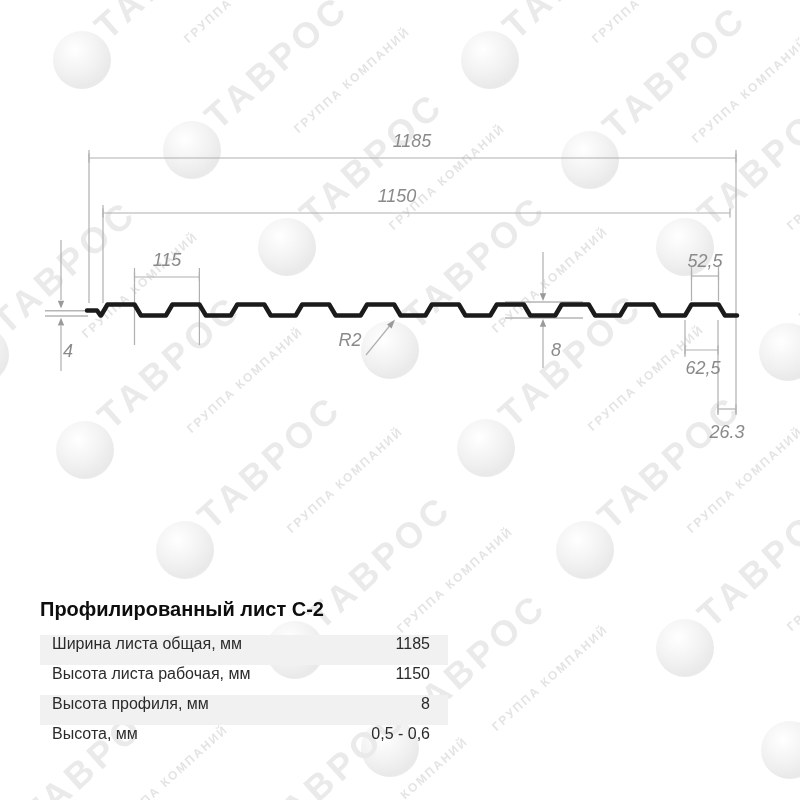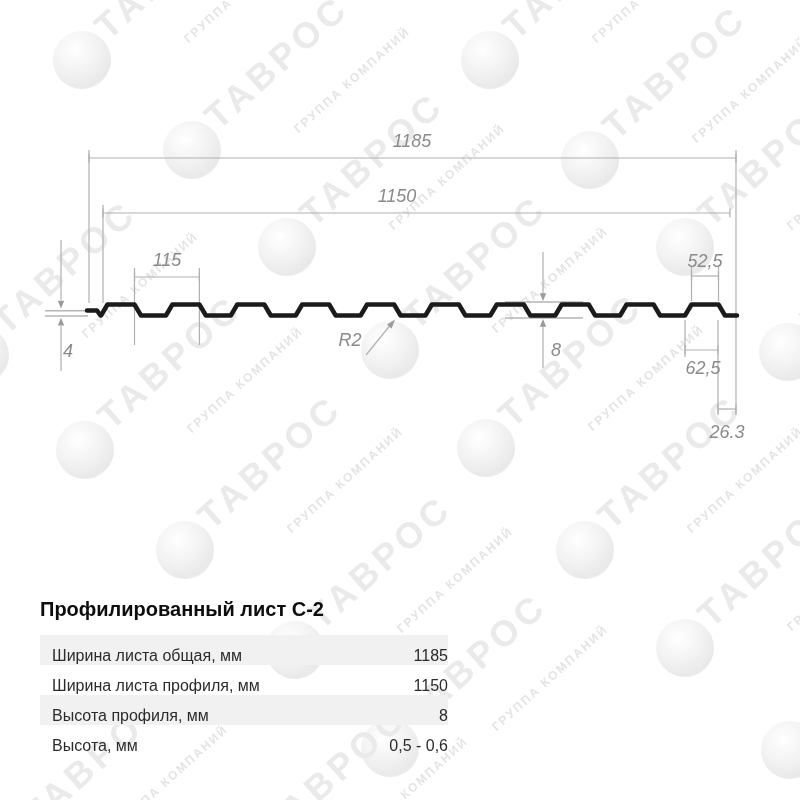--- a/index.html
+++ b/index.html
@@ -20,22 +20,22 @@
   #drawing{position:absolute;left:0;top:0;z-index:1;}
   .dimline{stroke:#b0b0b0;stroke-width:1.2;fill:none;}
   .thinline{stroke:#b5b5b5;stroke-width:1.5;fill:none;}
   .dimtext{fill:#8a8a8a;font-size:18px;font-style:italic;
            font-family:"Liberation Sans", sans-serif;}
   .arrowhead{fill:#9a9a9a;stroke:none;}
 
   
   .specs{position:absolute;left:40px;top:598px;width:408px;z-index:1;}
   .specs-title{font-size:20px;font-weight:bold;color:#0d0d0d;margin:0 0 14px 0;}
-  .specs-row{display:flex;align-items:flex-end;height:30px;
-             padding-left:12px;}
+  .specs-row{display:flex;align-items:flex-start;height:30px;
+             padding-left:12px;padding-right:18px;}
   .specs-row.striped{background:#f1f1f1;}
   .specs-label{flex:1;font-size:16px;color:#2b2b2b;}
   .specs-value{font-size:16px;color:#2b2b2b;text-align:right;white-space:nowrap;}
 </style>
 </head>
 <body>
 
 <div class="page">
 
   <div id="watermarks">
@@ -180,21 +180,21 @@
   </svg>
 
   <div class="specs">
     <div class="specs-title">Профилированный лист С-2</div>
 
     <div class="specs-row striped">
       <div class="specs-label">Ширина листа общая, мм</div>
       <div class="specs-value">1185</div>
     </div>
     <div class="specs-row">
-      <div class="specs-label">Ширина листа профиля, мм</div>
+      <div class="specs-label">Высота листа рабочая, мм</div>
       <div class="specs-value">1150</div>
     </div>
     <div class="specs-row striped">
       <div class="specs-label">Высота профиля, мм</div>
       <div class="specs-value">8</div>
     </div>
     <div class="specs-row">
       <div class="specs-label">Высота, мм</div>
       <div class="specs-value">0,5 - 0,6</div>
     </div>

